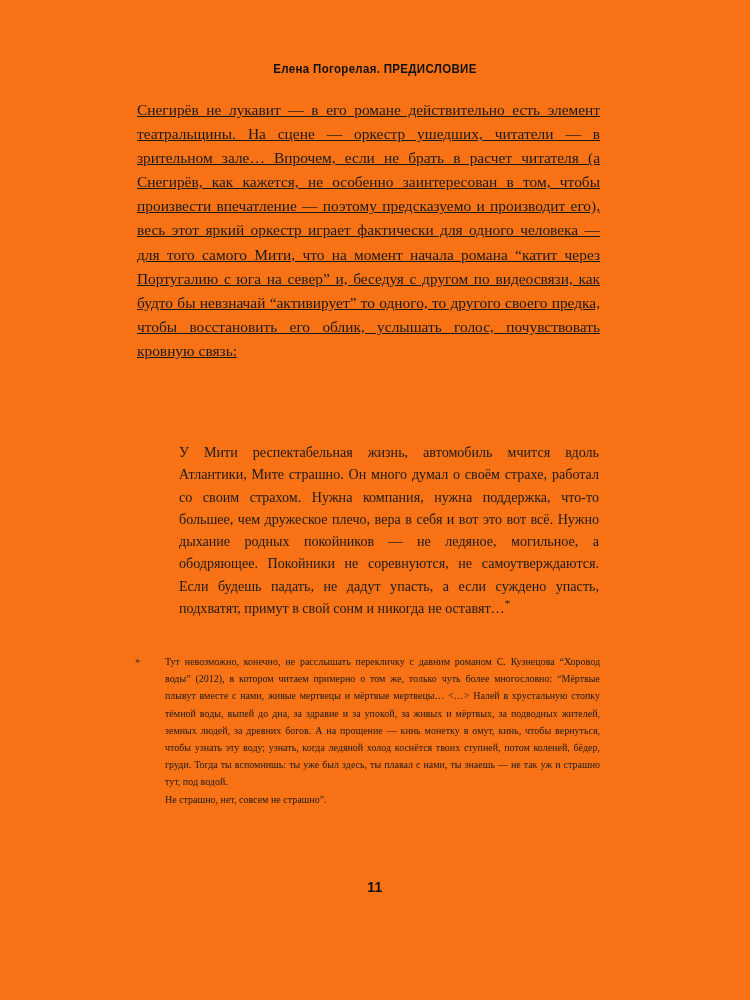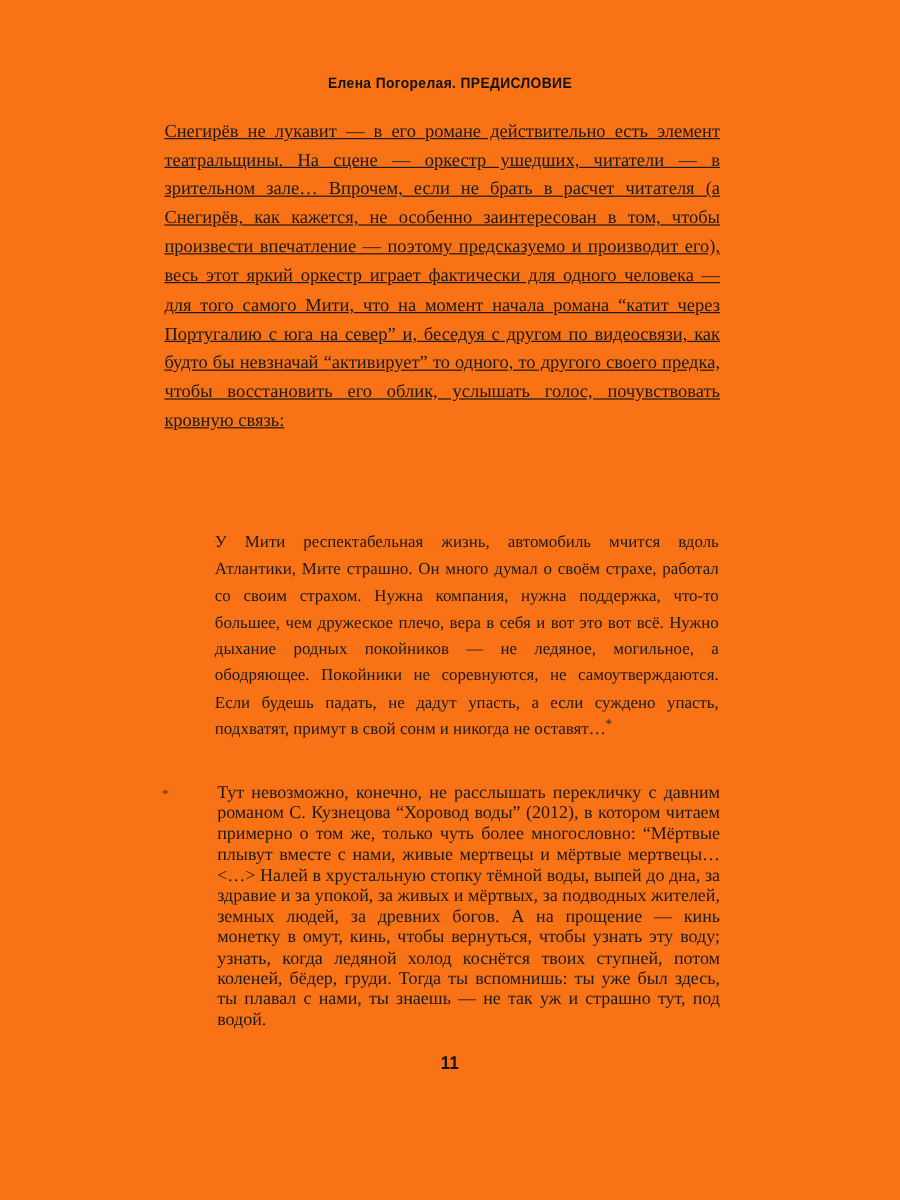--- a/index.html
+++ b/index.html
@@ -96,26 +96,25 @@
   }
   .footnote-marker {
     flex: 0 0 30px;
     font-size: 10.6px;
     line-height: 17.2px;
     color: #333333;
     padding-top: 1px;
   }
   .footnote-body {
     flex: 1 1 auto;
-    font-size: 15px;
+    font-size: 10px;
     line-height: 17.2px;
     text-align: justify;
     text-align-last: left;
     color: #1a1a1a;
-    margin-left: 16px;
   }
   .footnote-body p {
     margin: 0;
   }
 
   
   .folio {
     position: absolute;
     left: 0;
     top: 878px;
@@ -143,19 +142,20 @@
 
   <div class="quote-block">
     <p class="quote-par"><span>У Мити респектабельная жизнь, автомобиль мчится вдоль Атлантики, Мите страшно. Он много думал о своём страхе, работал со своим страхом. Нужна компания, нужна поддержка, что-то большее, чем дружеское плечо, вера в себя и вот это вот всё. Нужно дыхание родных покойников — не ледяное, могильное, а ободряющее. Покойники не соревнуются, не самоутверждаются. Если будешь падать, не дадут упасть, а если суждено упасть, подхватят, примут в свой сонм и никогда не оставят…</span><span class="fn-ref">*</span></p>
   </div>
 
   <div class="footnote">
     <div class="footnote-row">
       <div class="footnote-marker">*</div>
       <div class="footnote-body">
         <p>Тут невозможно, конечно, не расслышать перекличку с давним романом С. Кузнецова “Хоровод воды” (2012), в котором читаем примерно о том же, только чуть более многословно: “Мёртвые плывут вместе с нами, живые мертвецы и мёртвые мертвецы… &lt;…&gt; Налей в хрустальную стопку тёмной воды, выпей до дна, за здравие и за упокой, за живых и мёртвых, за подводных жителей, земных людей, за древних богов. А на прощение — кинь монетку в омут, кинь, чтобы вернуться, чтобы узнать эту воду; узнать, когда ледяной холод коснётся твоих ступней, потом коленей, бёдер, груди. Тогда ты вспомнишь: ты уже был здесь, ты плавал с нами, ты знаешь — не так уж и страшно тут, под водой.</p>
+        <p>Не страшно, нет, совсем не страшно”.</p>
       </div>
     </div>
   </div>
 
   <div class="folio">11</div>
 
 </div>
 
 </body></html>

